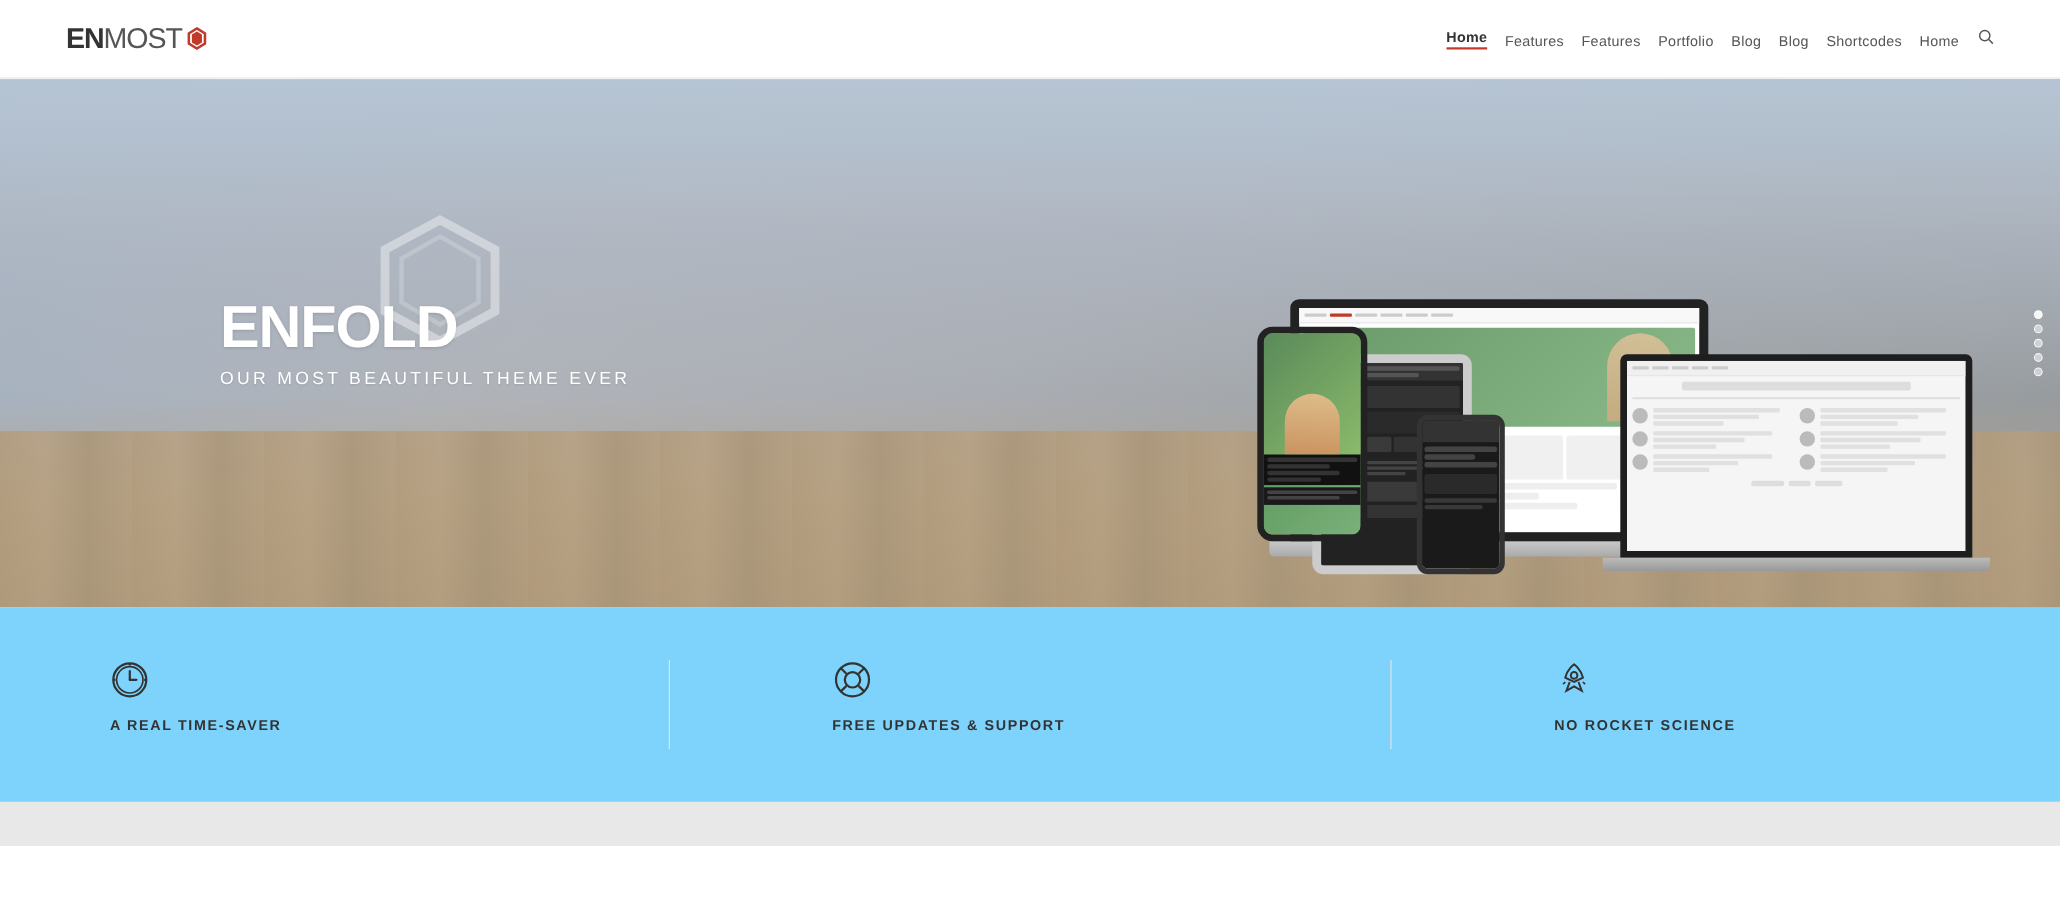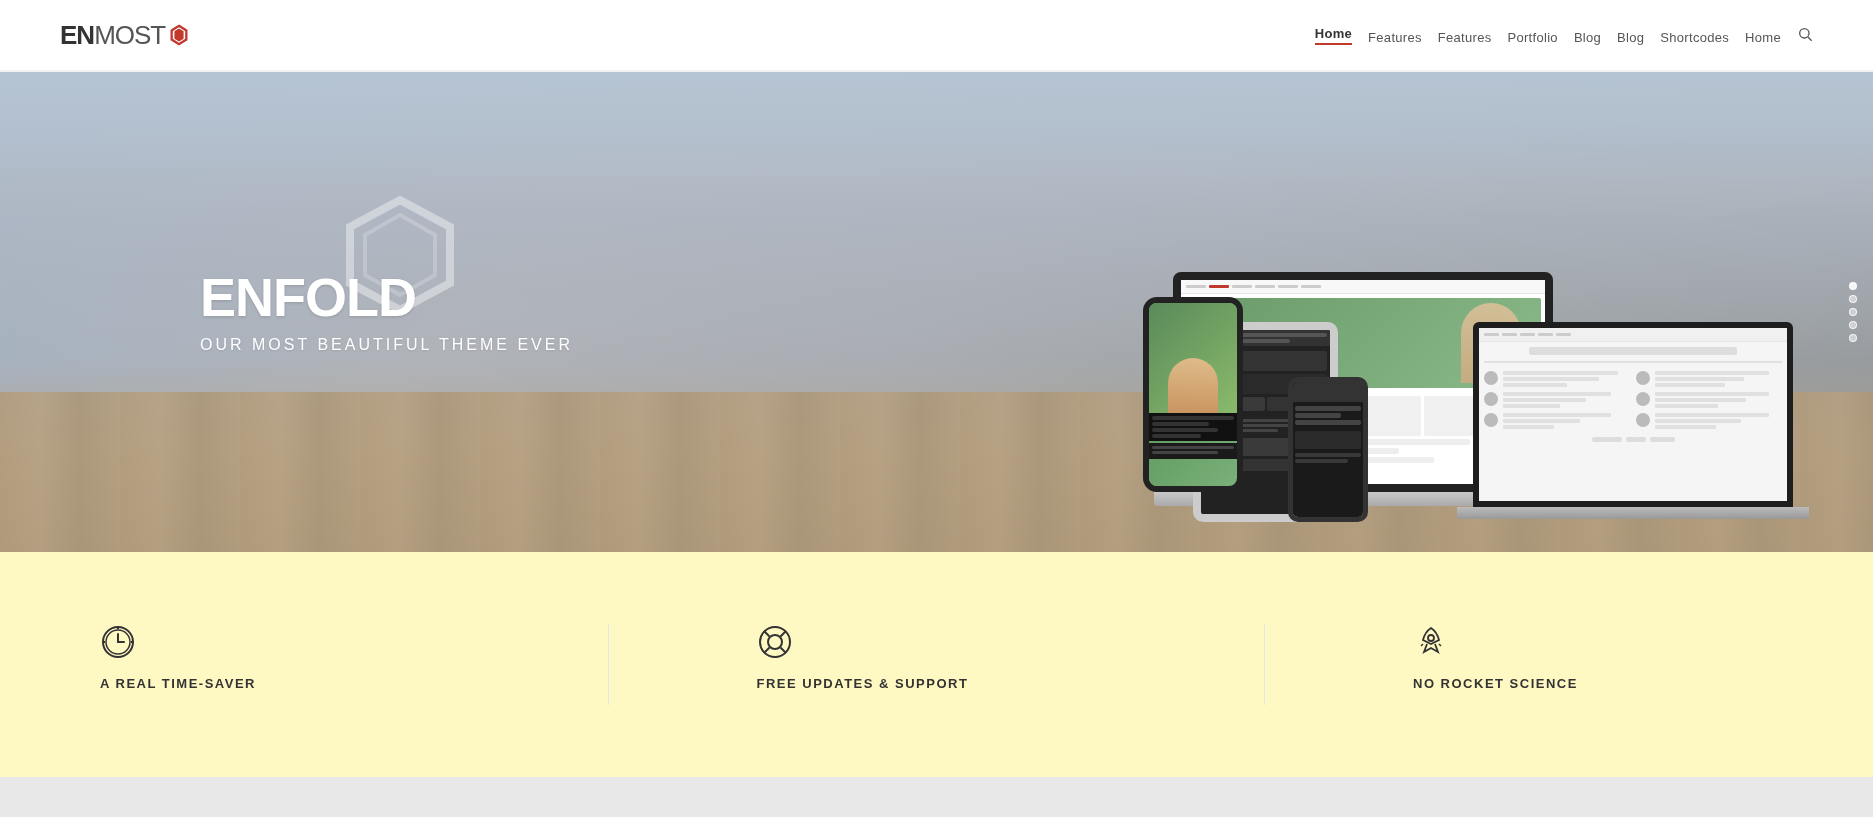--- a/index.html
+++ b/index.html
@@ -374,22 +374,22 @@
       border-radius: 50%;
       background: rgba(255,255,255,0.5);
       border: 1px solid rgba(255,255,255,0.8);
     }
     .scroll-dot.active {
       background: rgba(255,255,255,0.9);
     }
 
     
     .features {
-      background: #fef9c3;
-      padding: 72px 100px;
+      background: #7dd3fc;
+      padding: 48px 100px;
       display: flex;
       justify-content: space-between;
       gap: 40px;
     }
     .feature-item {
       flex: 1;
       max-width: 360px;
     }
     .feature-icon {
       width: 36px;

